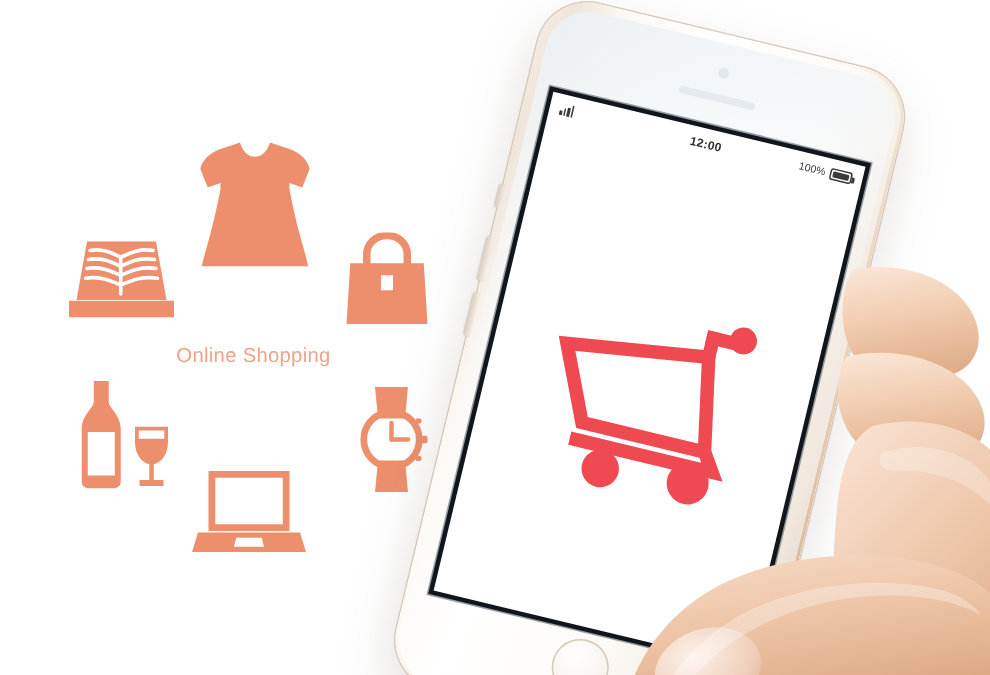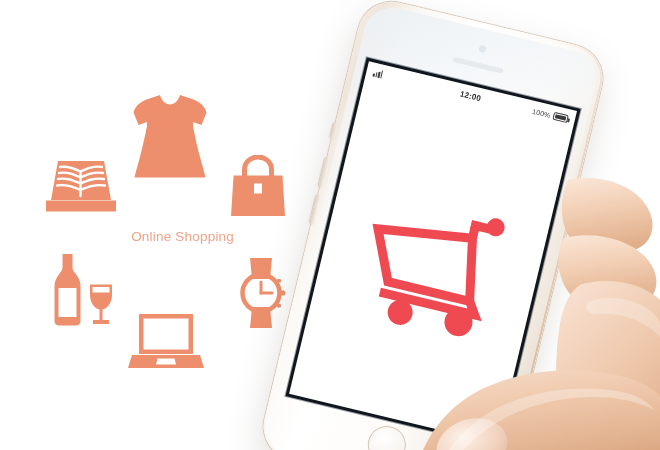--- a/index.html
+++ b/index.html
@@ -29,21 +29,21 @@
   .icon-wrap {
     position: absolute;
   }
   .icon-wrap svg { display: block; }
 
   #label-online-shopping {
     position: absolute;
     left: 104px;
     top: 229px;
     width: 130px;
-    text-align: right;
+    text-align: center;
     font-family: "Liberation Sans", sans-serif;
     font-size: 13.5px;
     letter-spacing: 0.2px;
     color: #efa489;
     white-space: nowrap;
   }
 
   
   #phone-assembly {
     position: absolute;

